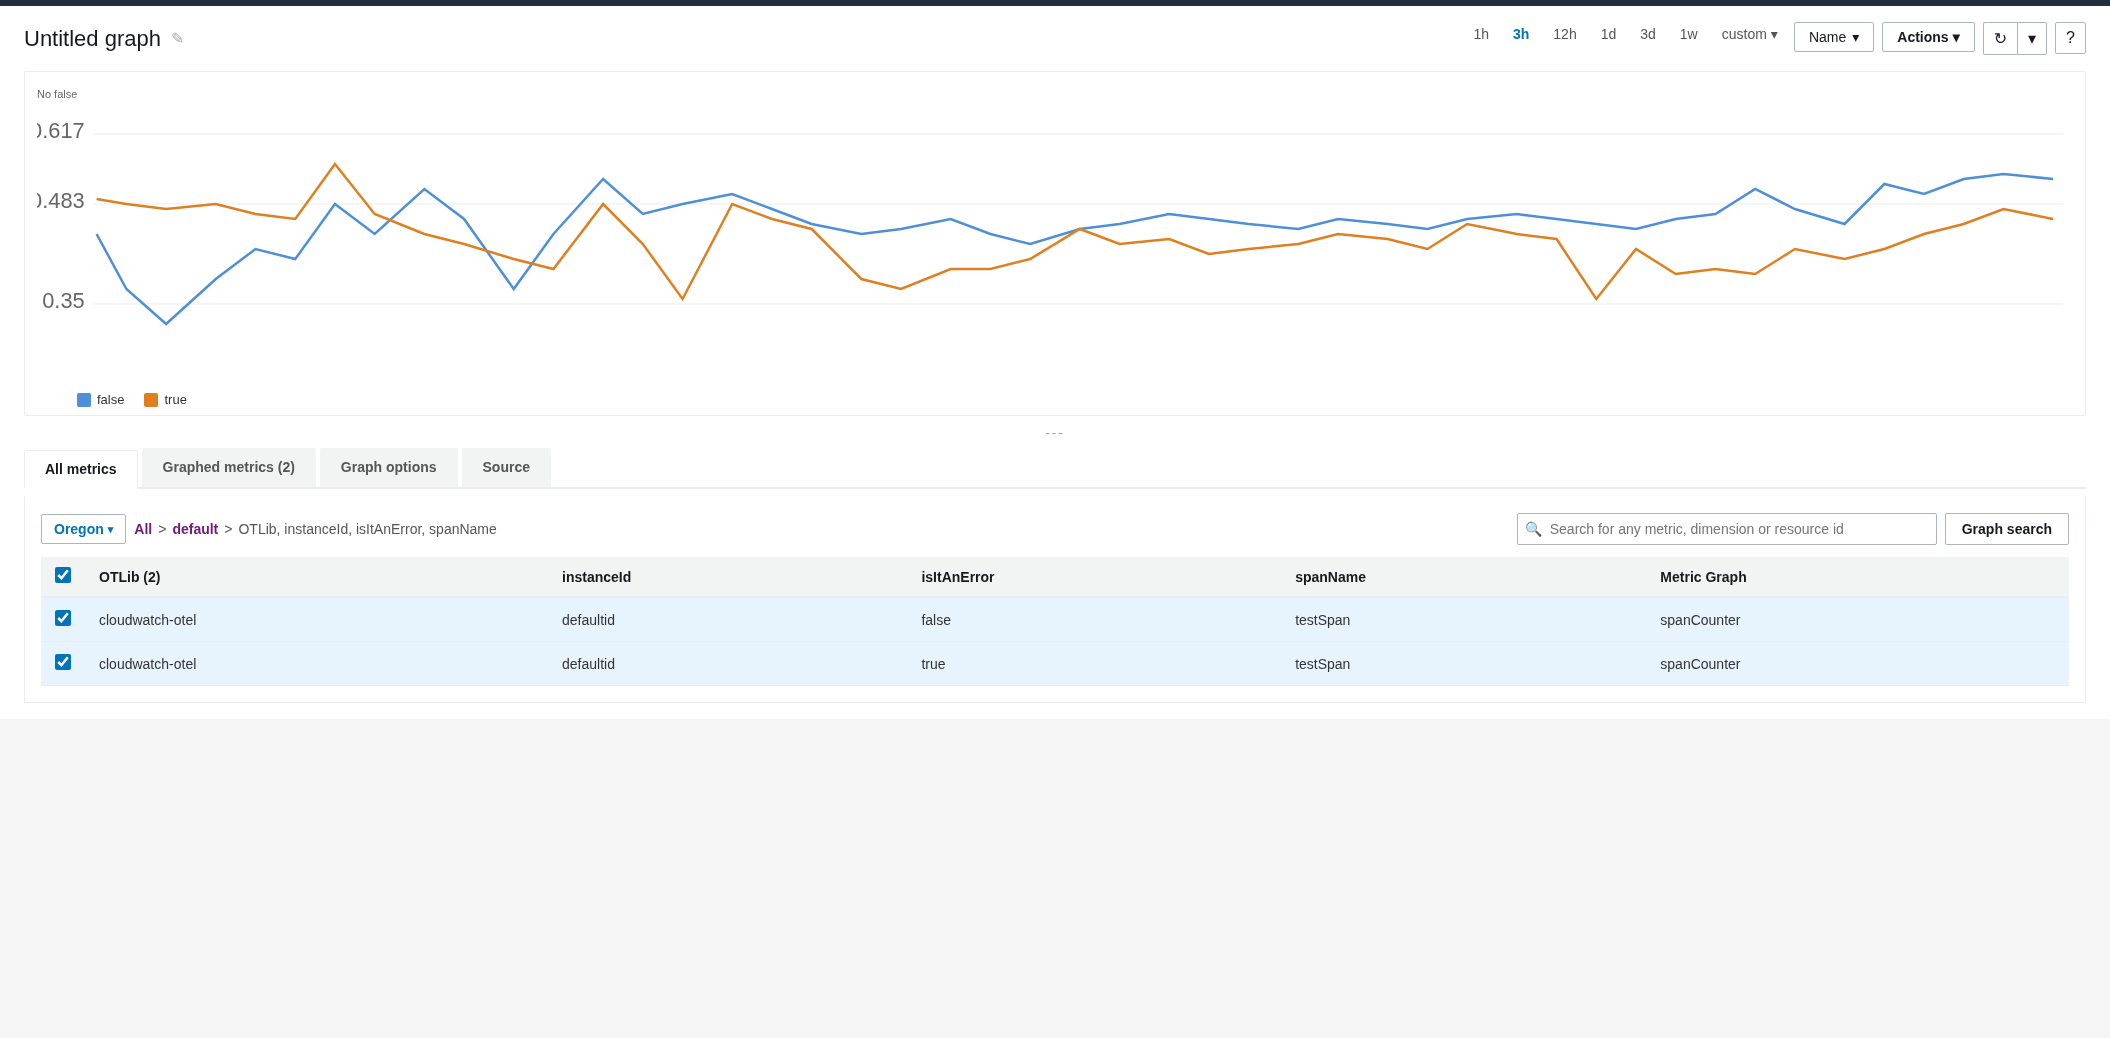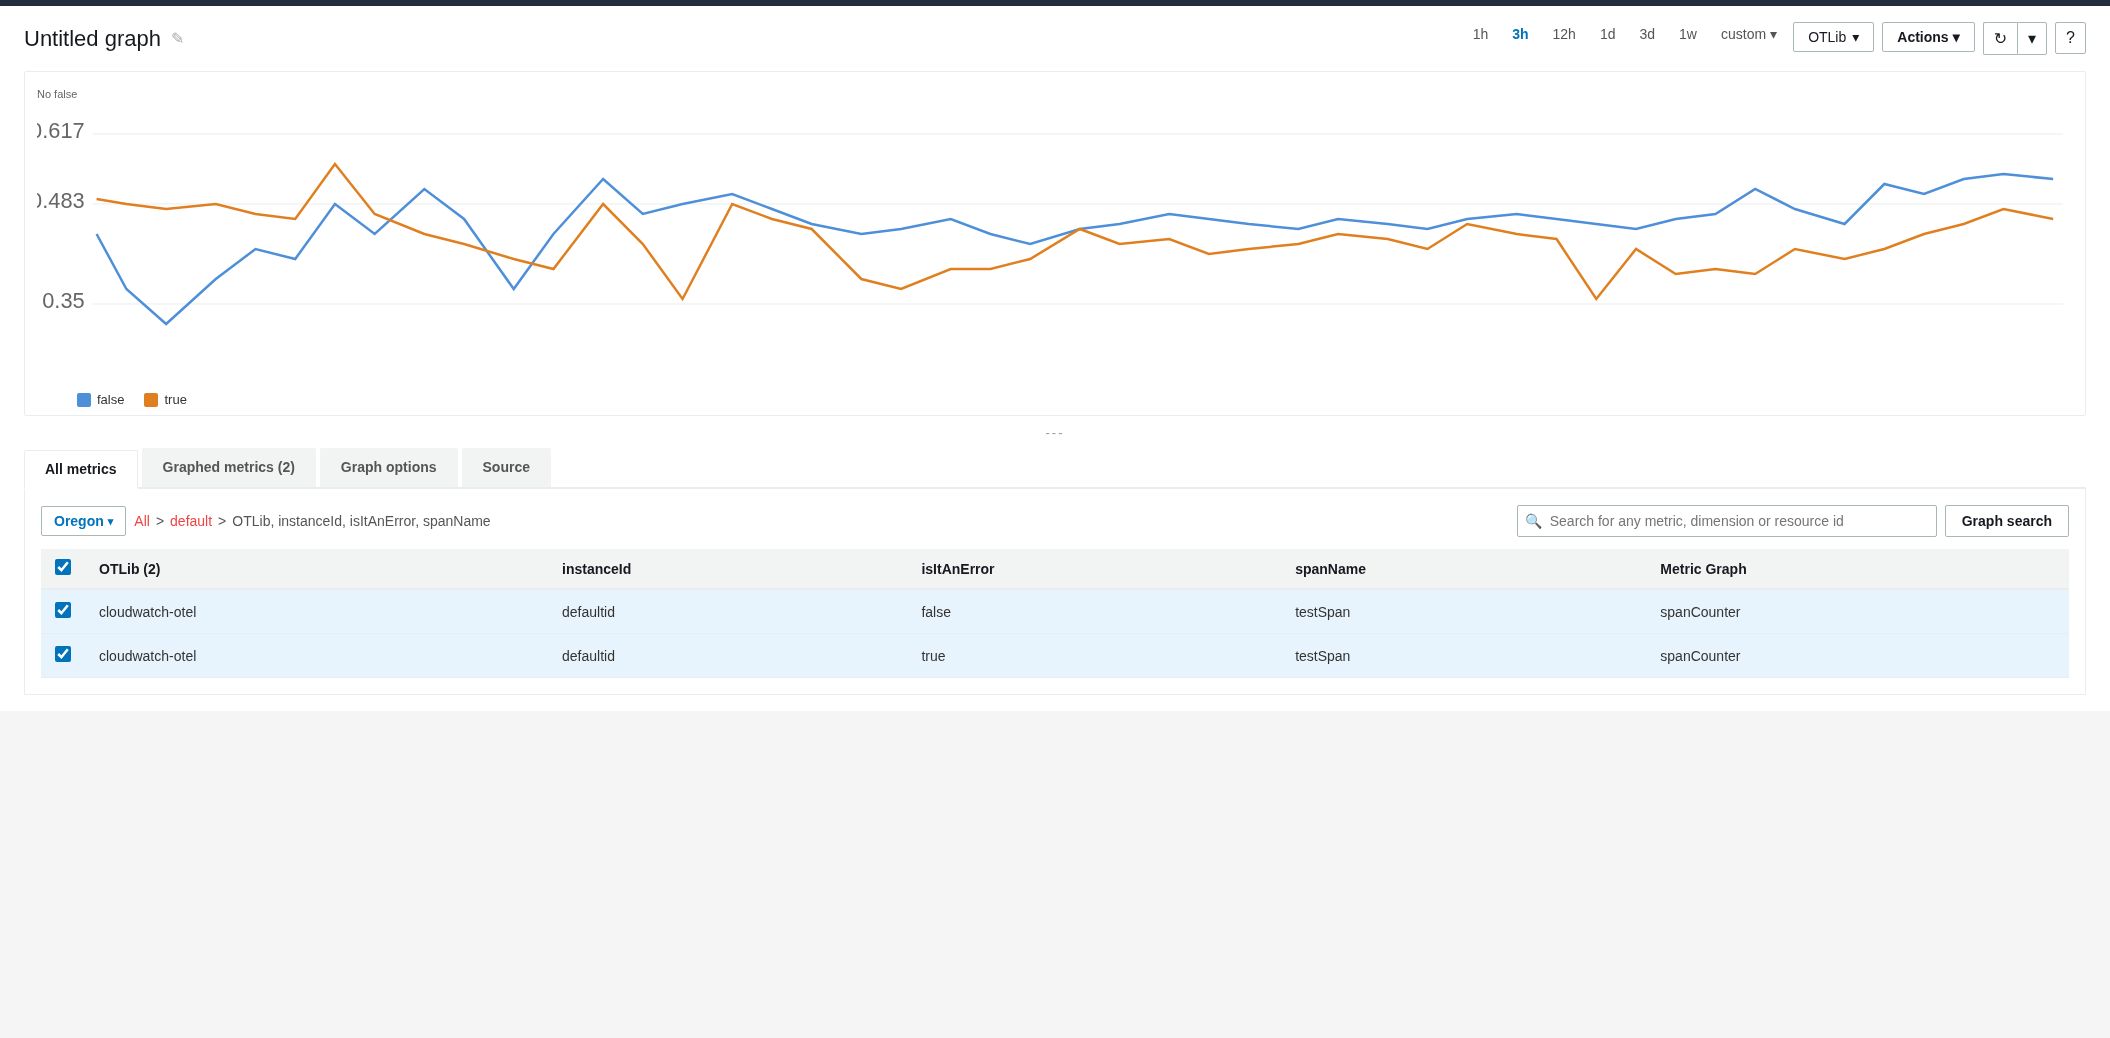--- a/index.html
+++ b/index.html
@@ -23,28 +23,28 @@
     .chart-area { background: #fff; border: 1px solid #eaeded; border-radius: 2px; padding: 16px 12px 8px 12px; margin-bottom: 0; }
     .y-label { font-size: 11px; color: #666; margin-bottom: 4px; }
     .chart-wrapper { position: relative; width: 100%; height: 280px; }
     .chart-svg { width: 100%; height: 100%; }
     .x-axis { display: flex; justify-content: space-between; padding: 4px 40px 0 56px; }
     .x-label { font-size: 11px; color: #666; }
     .legend { display: flex; gap: 20px; margin-top: 8px; padding-left: 40px; }
     .legend-item { display: flex; align-items: center; gap: 6px; font-size: 13px; color: #333; }
     .legend-dot { width: 14px; height: 14px; border-radius: 2px; }
     .divider-row { display: flex; justify-content: center; align-items: center; height: 32px; color: #999; font-size: 13px; letter-spacing: 2px; }
-    .tabs { display: flex; gap: 0; border-bottom: 2px solid #eaeded; margin-bottom: 0; }
+    .tabs { display: flex; gap: 0; border-bottom: 2px solid #eaeded; margin-bottom: 8px; }
     .tab { padding: 10px 20px; cursor: pointer; font-size: 14px; font-weight: 600; color: #555; border: 1px solid transparent; border-bottom: none; background: #f2f3f3; border-radius: 2px 2px 0 0; margin-right: 4px; }
     .tab.active { background: #fff; border-color: #eaeded; border-bottom: 2px solid #fff; color: #16191f; position: relative; bottom: -2px; }
     .metrics-panel { border: 1px solid #eaeded; border-top: none; background: #fff; padding: 16px; }
     .filter-row { display: flex; align-items: center; gap: 8px; margin-bottom: 12px; }
     .region-btn { background: #fff; border: 1px solid #aab7b8; border-radius: 2px; padding: 6px 12px; font-size: 14px; cursor: pointer; color: #0073bb; font-weight: 600; display: flex; align-items: center; gap: 4px; }
     .breadcrumb { display: flex; align-items: center; gap: 6px; font-size: 14px; color: #555; flex: 1; }
-    .breadcrumb .link { color: #ef4444; cursor: pointer; }
+    .breadcrumb .link { color: #701a75; cursor: pointer; font-weight: bold; }
     .breadcrumb .sep { color: #555; }
     .search-box { flex: 1; max-width: 420px; position: relative; }
     .search-box input { width: 100%; border: 1px solid #aab7b8; border-radius: 2px; padding: 7px 12px 7px 32px; font-size: 14px; color: #333; outline: none; }
     .search-icon-pos { position: absolute; left: 9px; top: 50%; transform: translateY(-50%); color: #888; font-size: 14px; }
     .graph-search-btn { border: 1px solid #aab7b8; background: #fff; cursor: pointer; padding: 7px 16px; font-size: 14px; border-radius: 2px; color: #16191f; font-weight: 600; white-space: nowrap; }
     .table { width: 100%; border-collapse: collapse; }
     .table th { background: #f2f3f3; border-bottom: 2px solid #eaeded; padding: 10px 14px; text-align: left; font-weight: 700; font-size: 14px; color: #16191f; }
     .table td { border-bottom: 1px solid #eaeded; padding: 12px 14px; font-size: 14px; color: #333; }
     .table tr.selected td { background: #e8f4fd; }
     .checkbox-cell { width: 40px; text-align: center; }
@@ -67,21 +67,21 @@
       <button class="time-btn active">3h</button>
       <button class="time-btn">12h</button>
       <button class="time-btn">1d</button>
       <button class="time-btn">3d</button>
       <button class="time-btn">1w</button>
       <button class="custom-btn">
         <span>custom</span>
         <span>▾</span>
       </button>
       <button class="dropdown-btn">
-        <span>OTLib</span>
+        <span>Name</span>
         <span>▾</span>
       </button>
       <button class="actions-btn">
         <span>Actions</span>
         <span>▾</span>
       </button>
       <div class="btn-group">
         <button class="icon-btn">
           <span>↻</span>
         </button>

